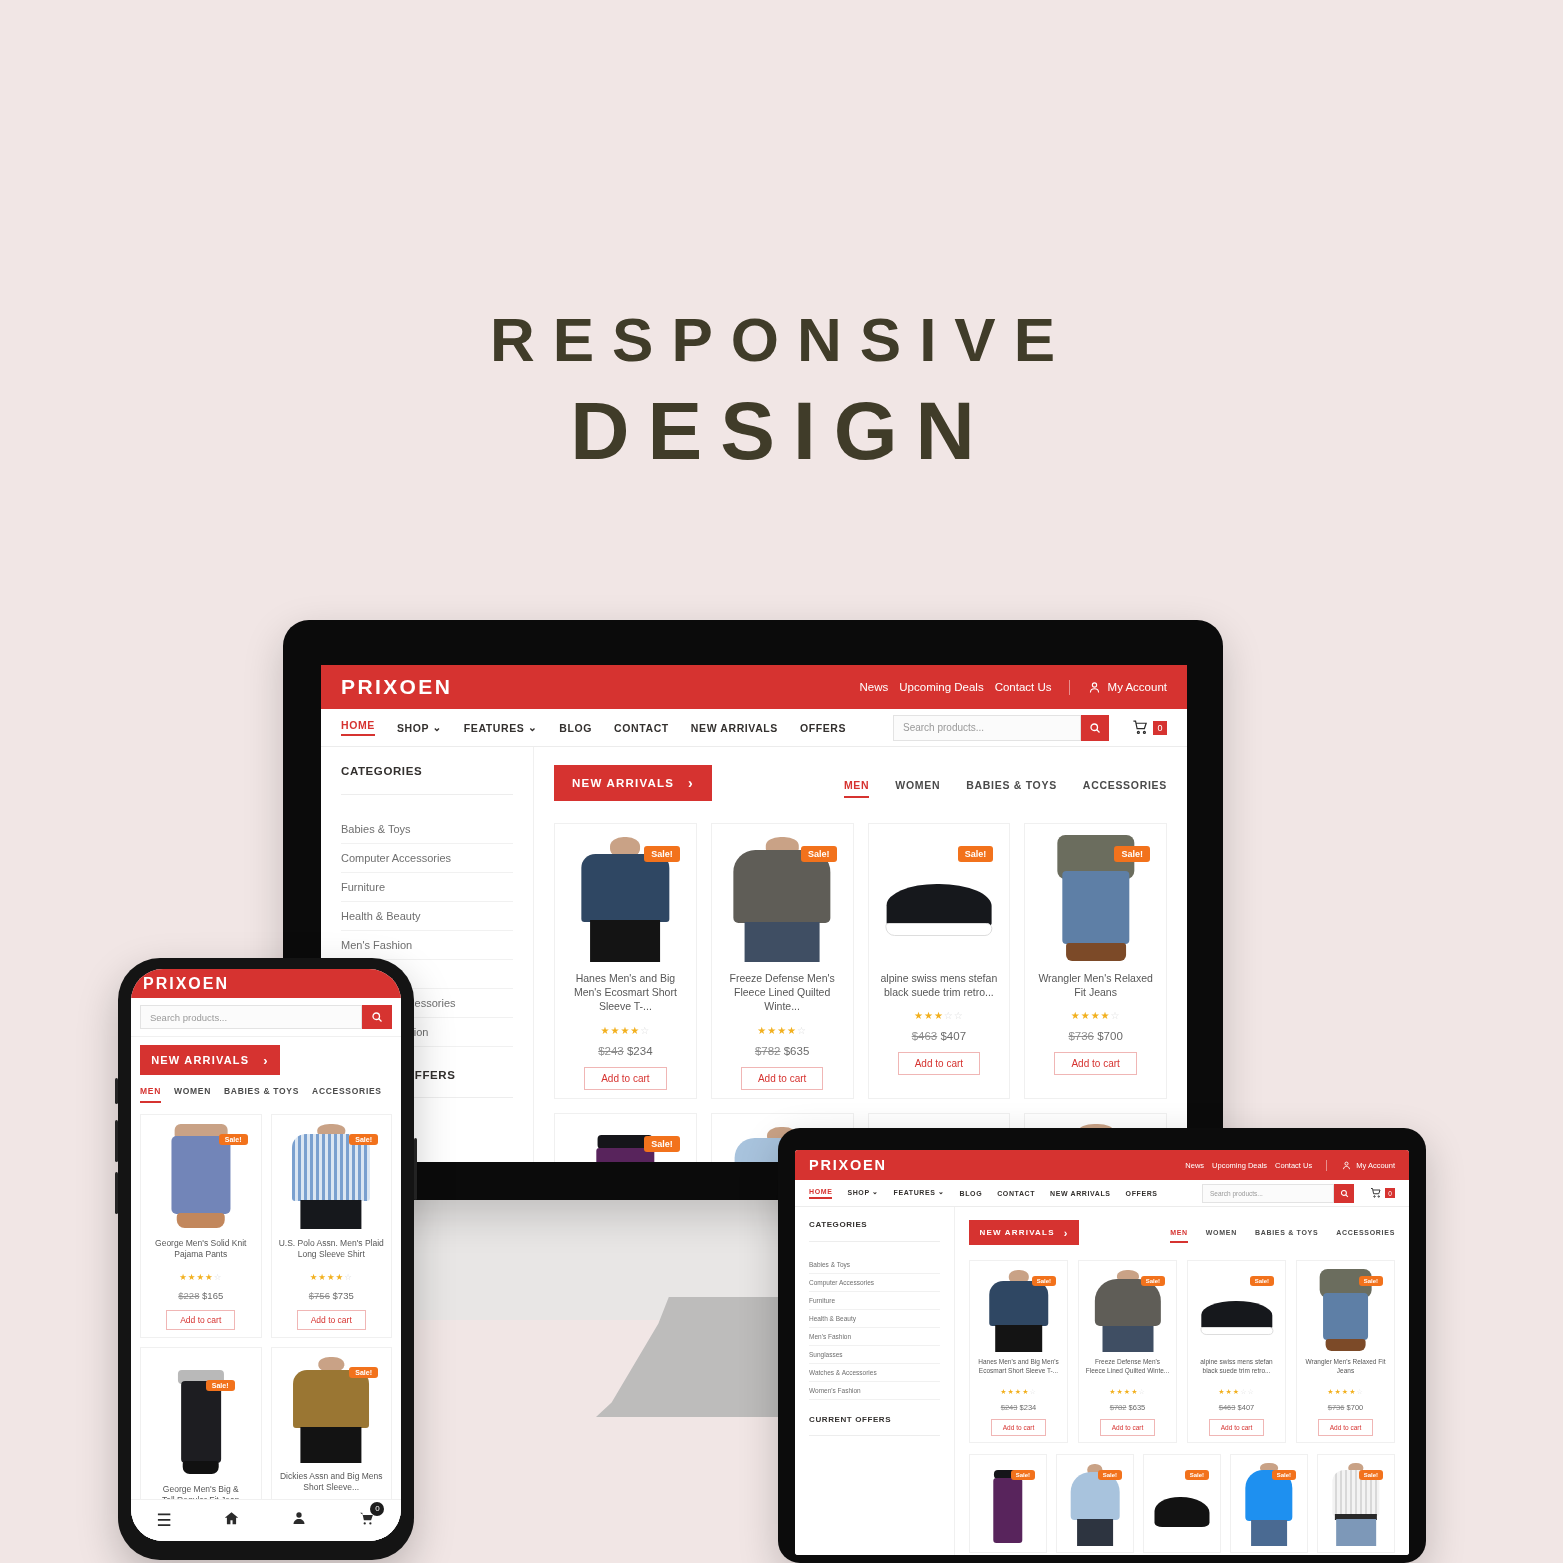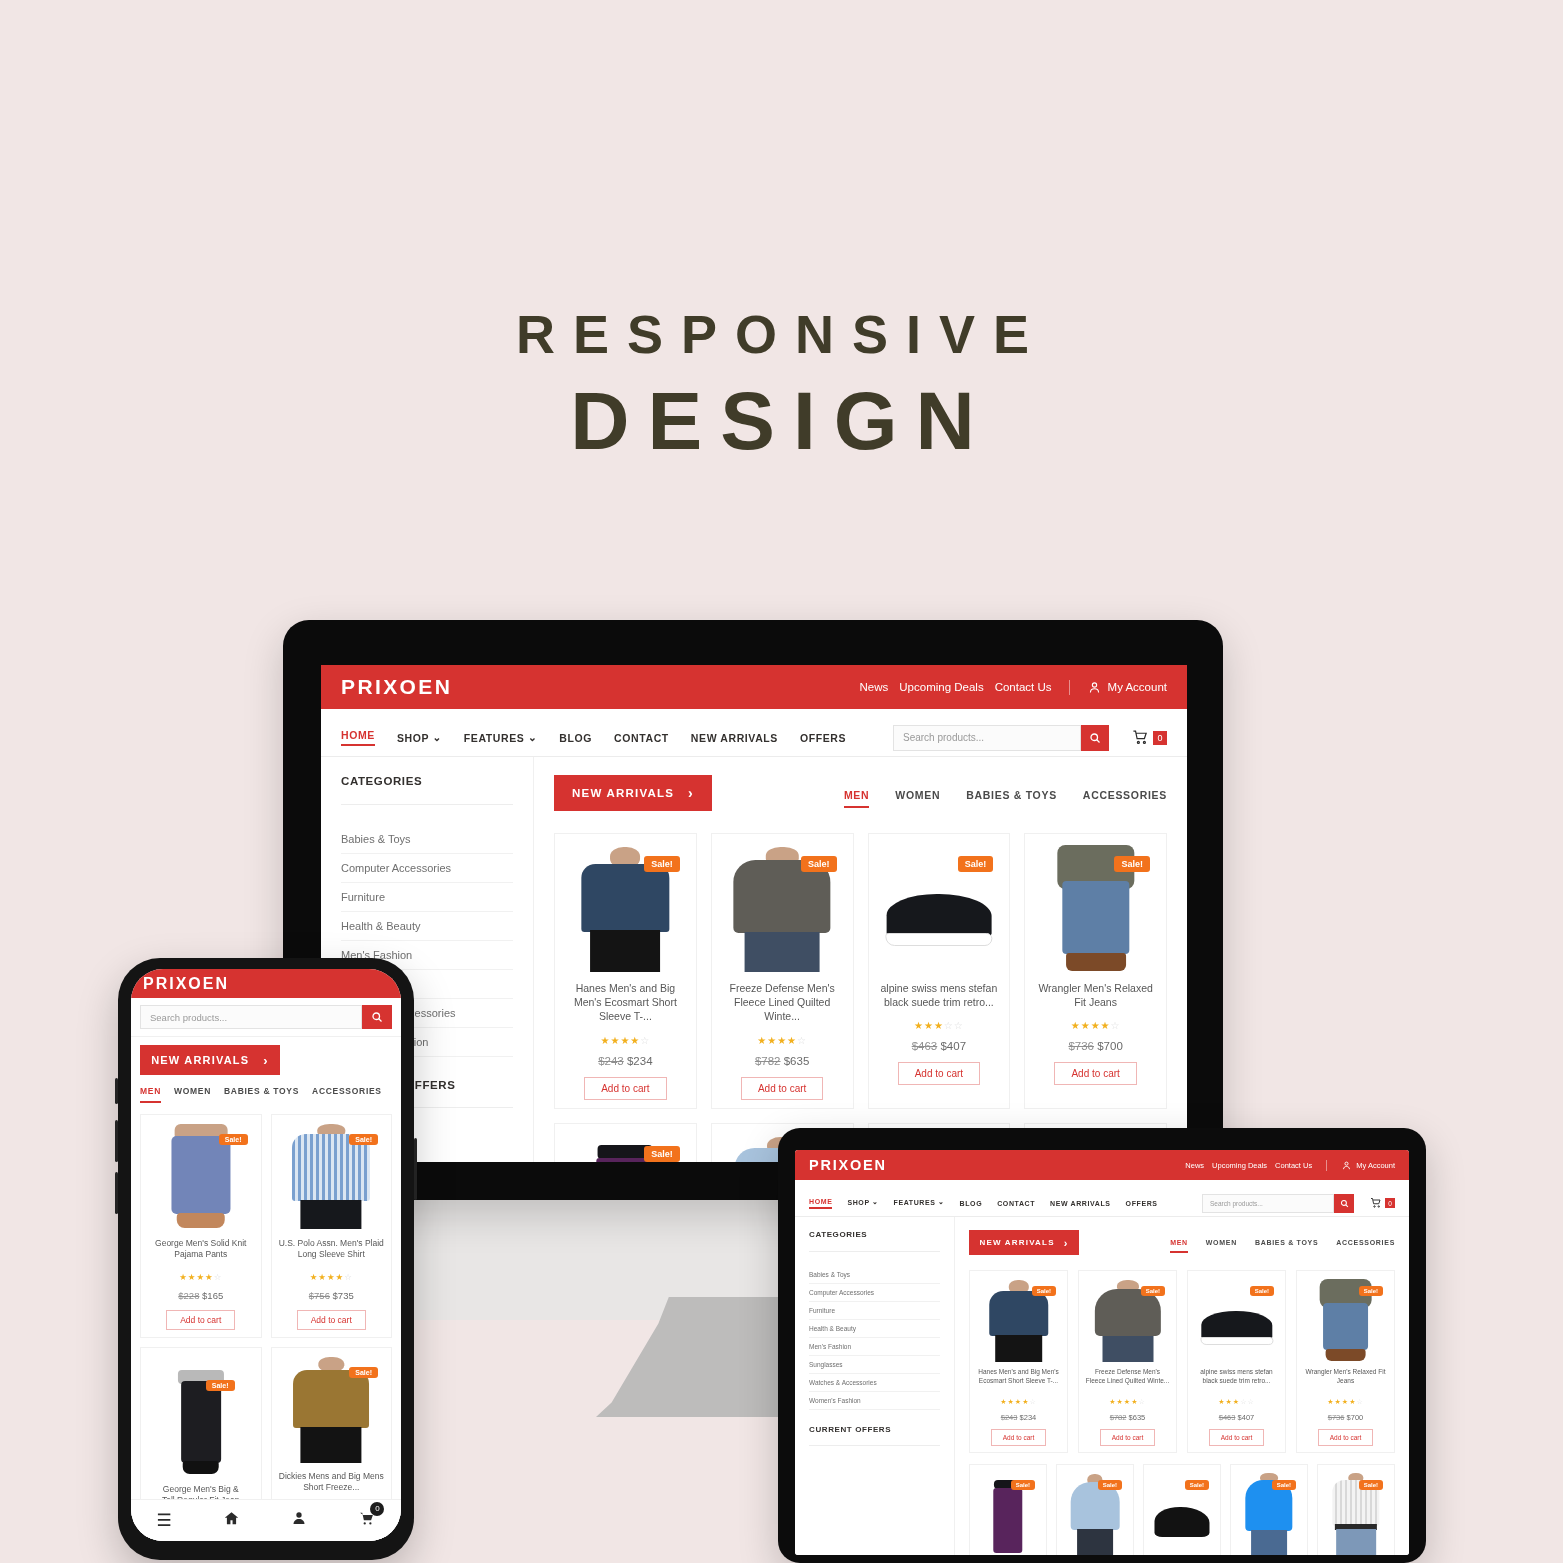--- a/index.html
+++ b/index.html
@@ -14,21 +14,21 @@
   
   .headline {
     position: absolute;
     top: 300px; left: 0; width: 1563px;
     text-align: center;
     color: #403c29;
     font-weight: 700;
     letter-spacing: 18px;
     line-height: 1.28;
   }
-  .headline .l1 { font-size: 54px; display:block; }
+  .headline .l1 { font-size: 62px; display:block; }
   .headline .l2 { font-size: 82px; display:block; }
 
   
   .monitor {
     position: absolute;
     left: 283px; top: 620px;
     width: 940px; height: 580px;
     background: #0b0b0b;
     border-radius: 26px;
     overflow: hidden;
@@ -70,21 +70,20 @@
     margin: 0 6px;
   }
   .acct { display: flex; align-items: center; gap: 6px; }
 
   .navbar {
     background: #fff;
     display: flex;
     align-items: center;
     border-bottom: 1px solid #ececec;
     position: relative;
-    margin-top: 10px;
   }
   .navlinks { display: flex; align-items: center; gap: 0; }
   .navlinks span.nl {
     color: #33302e; font-weight: 700; letter-spacing: .6px; white-space: nowrap;
   }
   .navlinks .nl.active { color: #d63330; border-bottom: 2px solid #d63330; }
   .caret { display:inline-block; transform: translateY(-1px); }
   .searchwrap { display: flex; margin-left: auto; align-items: center; }
   .searchbox {
     border: 1px solid #e3e3e3; background: #fbfbfb; color: #9a9a9a;
@@ -444,21 +443,21 @@
           </div>
           <div class="card" style="padding:7px;">
             <div class="imgbox" style="height:108px;">
               <div class="art">
                 <div style="position:absolute;left:50%;top:2%;transform:translateX(-50%);width:24%;height:14%;background:#c9a286;border-radius:45%"></div>
                 <div style="position:absolute;left:50%;top:14%;transform:translateX(-50%);width:72%;height:54%;background:#9a7633;border-radius:14px 14px 3px 3px"></div>
                 <div style="position:absolute;left:50%;top:67%;transform:translateX(-50%);width:58%;height:33%;background:#131313"></div>
               </div>
               <span class="sale" style="right:6px;top:12px;font-size:7px;padding:2px 6px;">Sale!</span>
             </div>
-            <div class="pname" style="font-size:8.5px;margin-top:8px;min-height:23px;">Dickies Mens and Big Mens Short Freeze...</div>
+            <div class="pname" style="font-size:8.5px;margin-top:8px;min-height:23px;">Dickies Assn and Big Mens Short Sleeve...</div>
             <div style="margin-top:5px;"><span class="stars" style="font-size:8.5px;">★★★<span style="color:#f2b01e;">★</span><span class="off">☆</span></span></div>
             <div class="price" style="font-size:9.5px;margin-top:6px;"><span class="old">$352</span> <span>$343</span></div>
           </div>
         </div>
     </div>
 
     <div class="mobnav">
       <span class="ic">☰</span>
       <span class="ic">
         <svg width="17" height="17" viewBox="0 0 24 24" fill="#2b2b2b">

